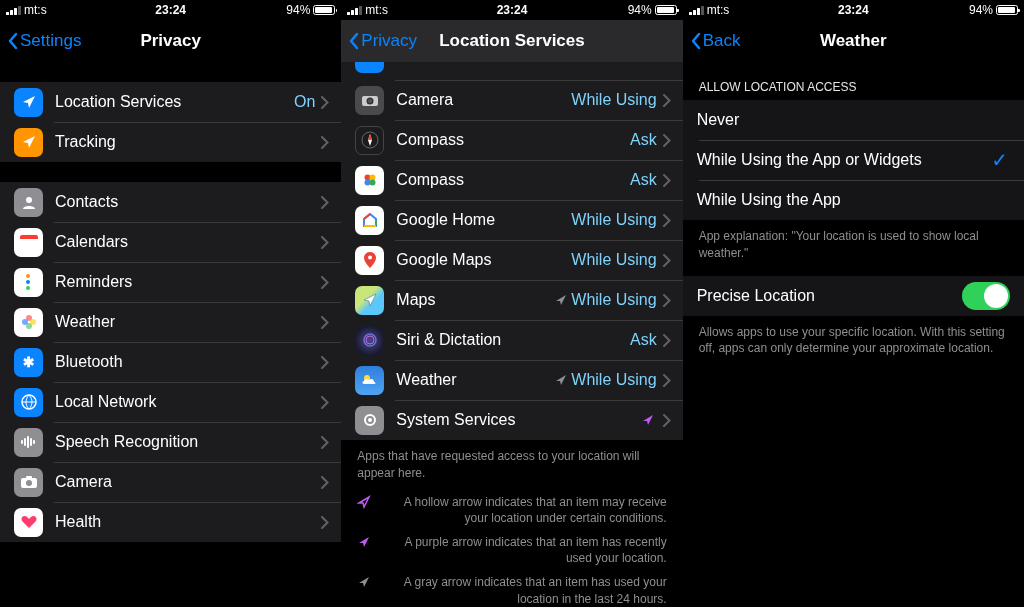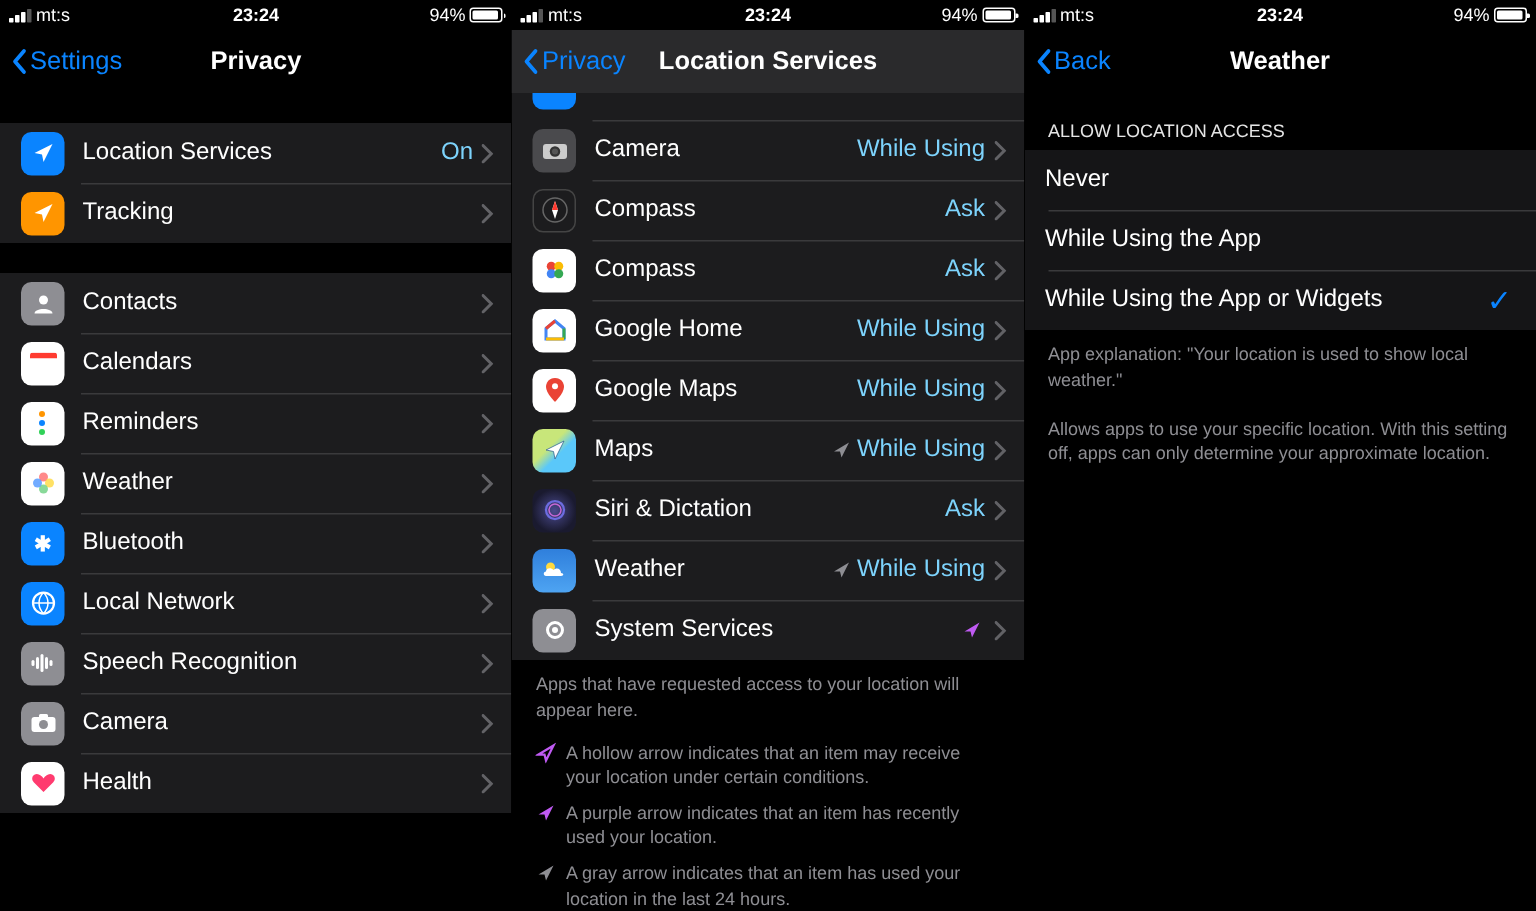--- a/index.html
+++ b/index.html
@@ -202,22 +202,23 @@
     }
     .footer-text {
       padding: 8px 16px;
       font-size: 12px;
       color: #8e8e93;
       line-height: 1.4;
     }
     .legend-row {
       display: flex;
       padding: 4px 16px;
-      gap: 6px;
+      gap: 24px;
       align-items: flex-start;
+      text-align: right;
     }
     .legend-icon {
       width: 14px;
       height: 14px;
       flex-shrink: 0;
       margin-top: 1px;
     }
     .legend-text {
       font-size: 12px;
       color: #8e8e93;
@@ -627,23 +628,29 @@
       <span>Back</span>
     </div>
     <span class="nav-title">Weather</span>
   </div>
   <div class="content">
     <div class="section-header">ALLOW LOCATION ACCESS</div>
     <div class="row no-icon dark">
       <span class="row-label">Never</span>
     </div>
     <div class="row no-icon dark">
-      <span class="row-label">While Using the App</span>
-    </div>
-    <div class="row no-icon dark">
       <span class="row-label">While Using the App or Widgets</span>
       <span class="checkmark">✓</span>
     </div>
+    <div class="row no-icon dark">
+      <span class="row-label">While Using the App</span>
+    </div>
     <div class="footer-text">App explanation: "Your location is used to show local weather."</div>
 
+    <div class="row no-icon dark" style="margin-top:6px">
+      <span class="row-label">Precise Location</span>
+      <div class="toggle">
+          <div class="toggle-knob"></div>
+        </div>
+    </div>
     <div class="footer-text">Allows apps to use your specific location. With this setting off, apps can only determine your approximate location.</div>
   </div>
 </div>
 
 </body></html>

